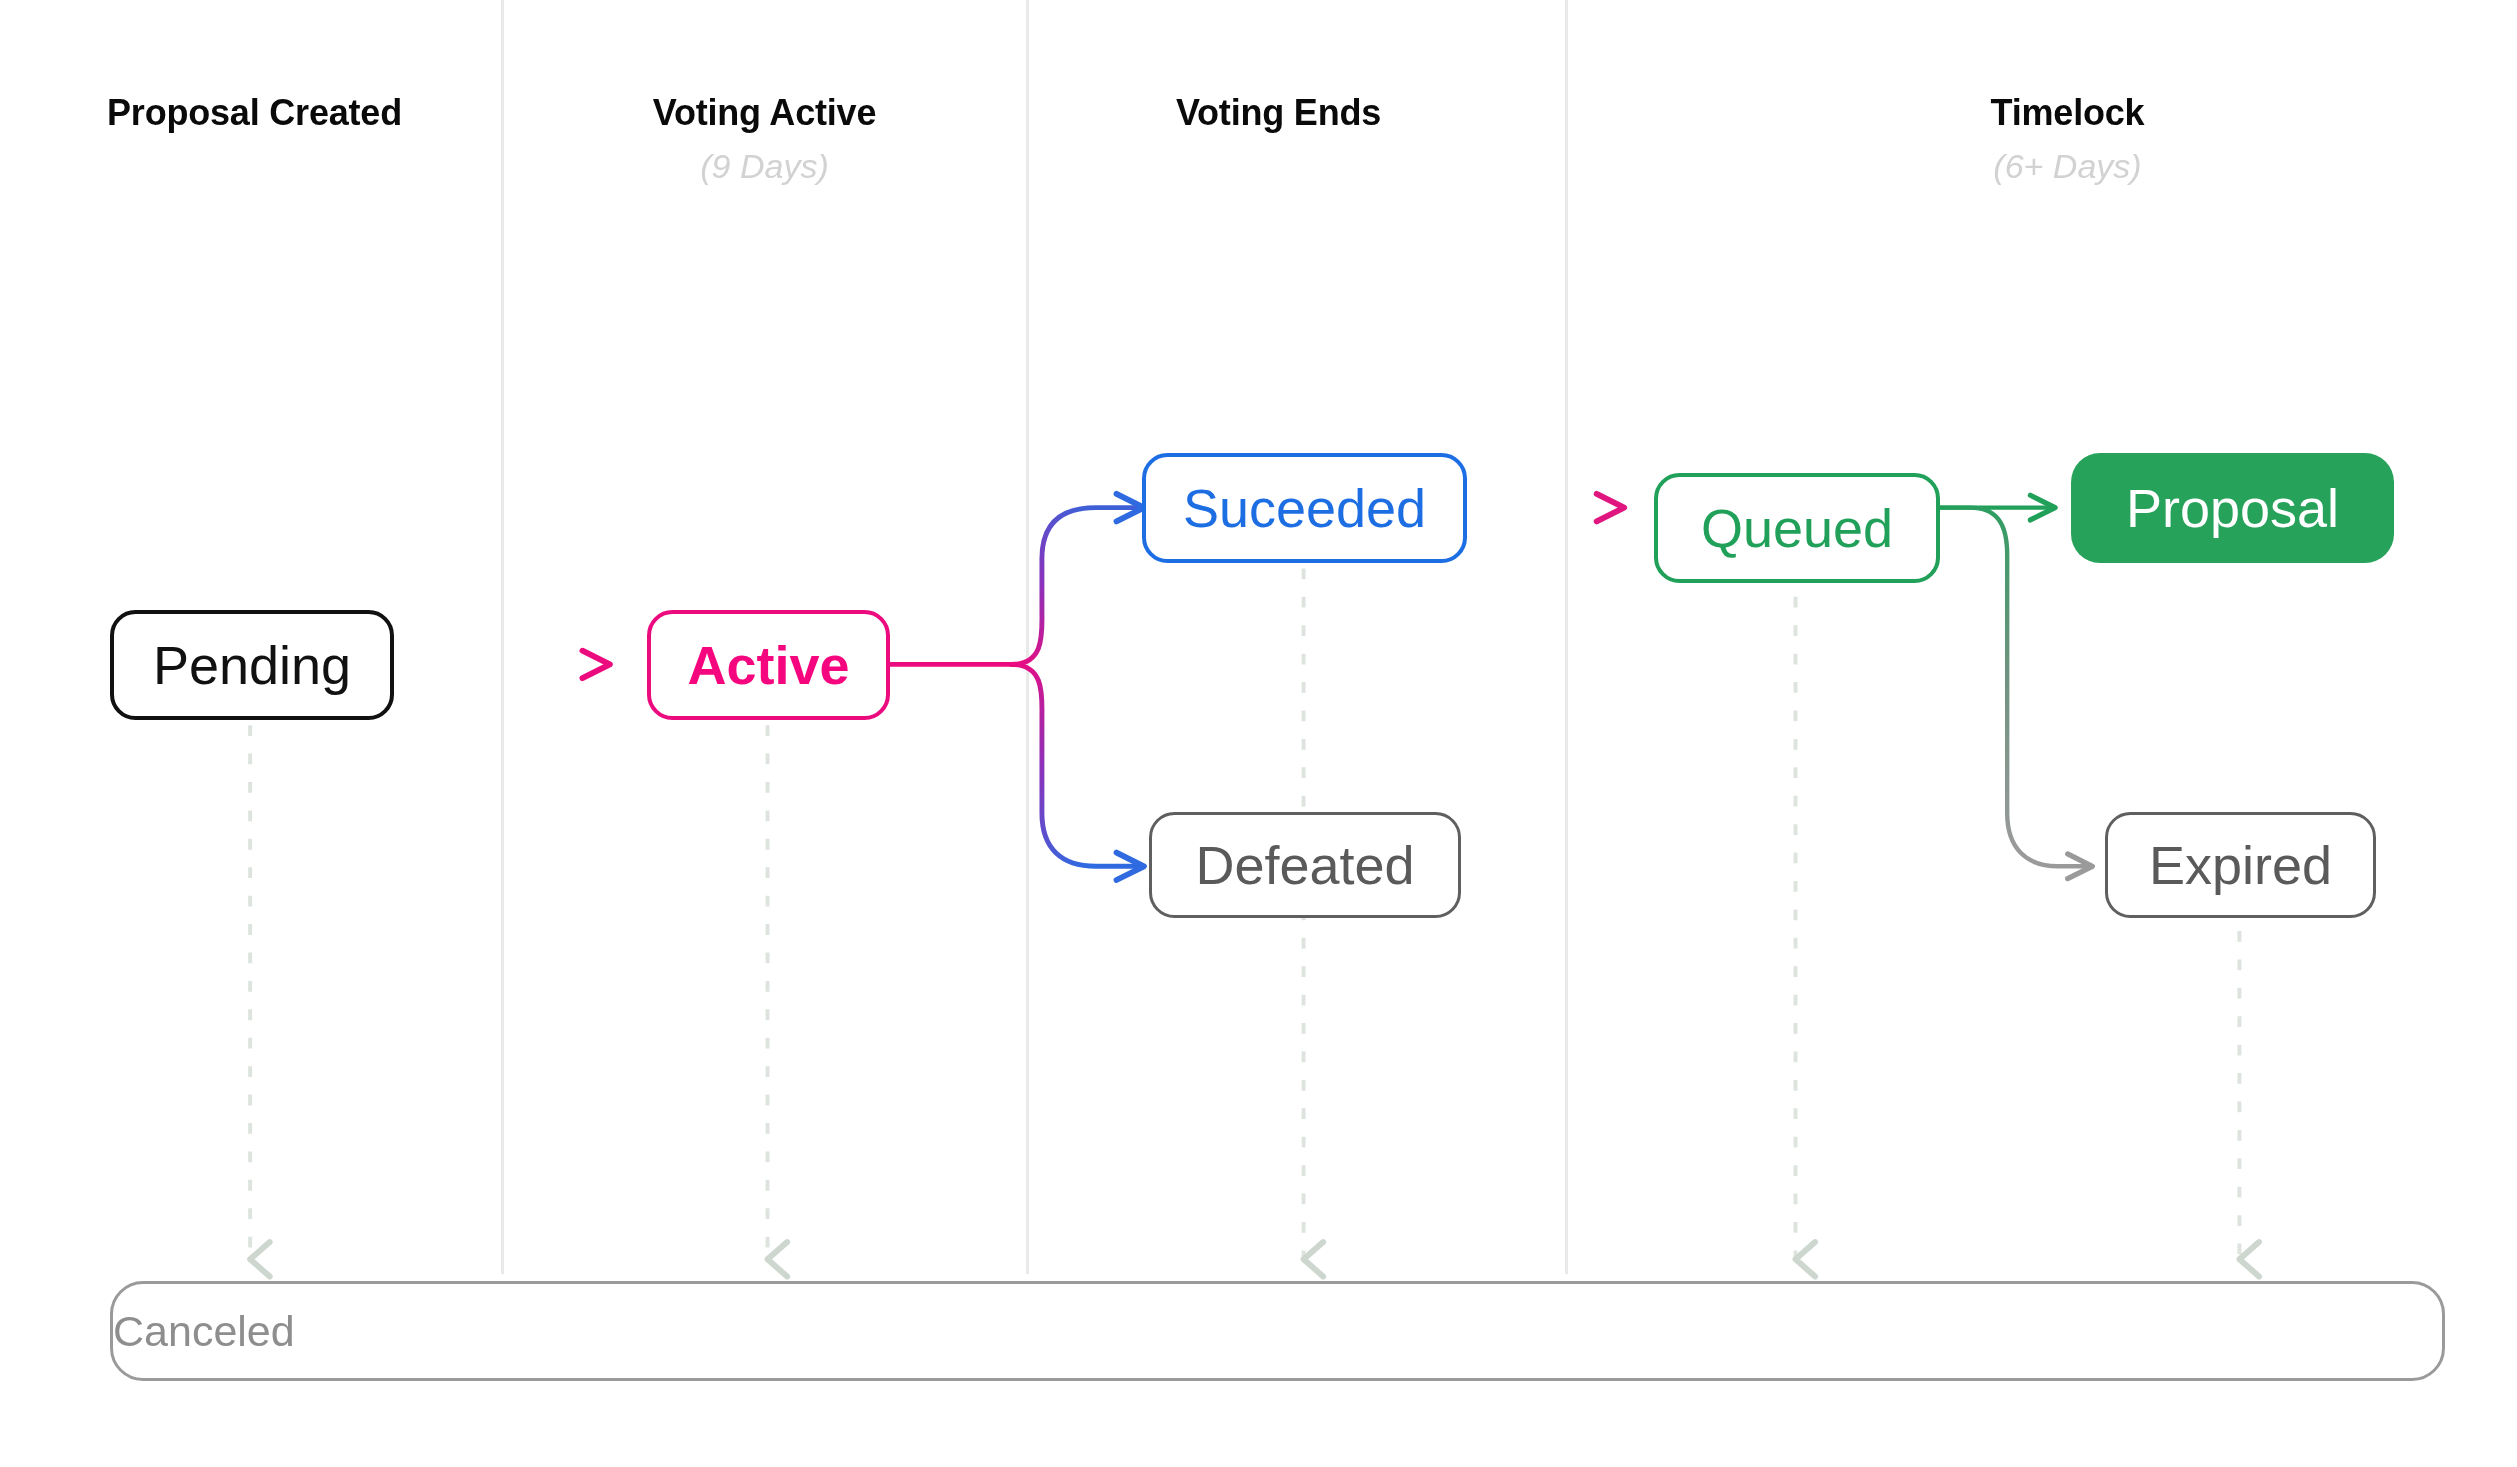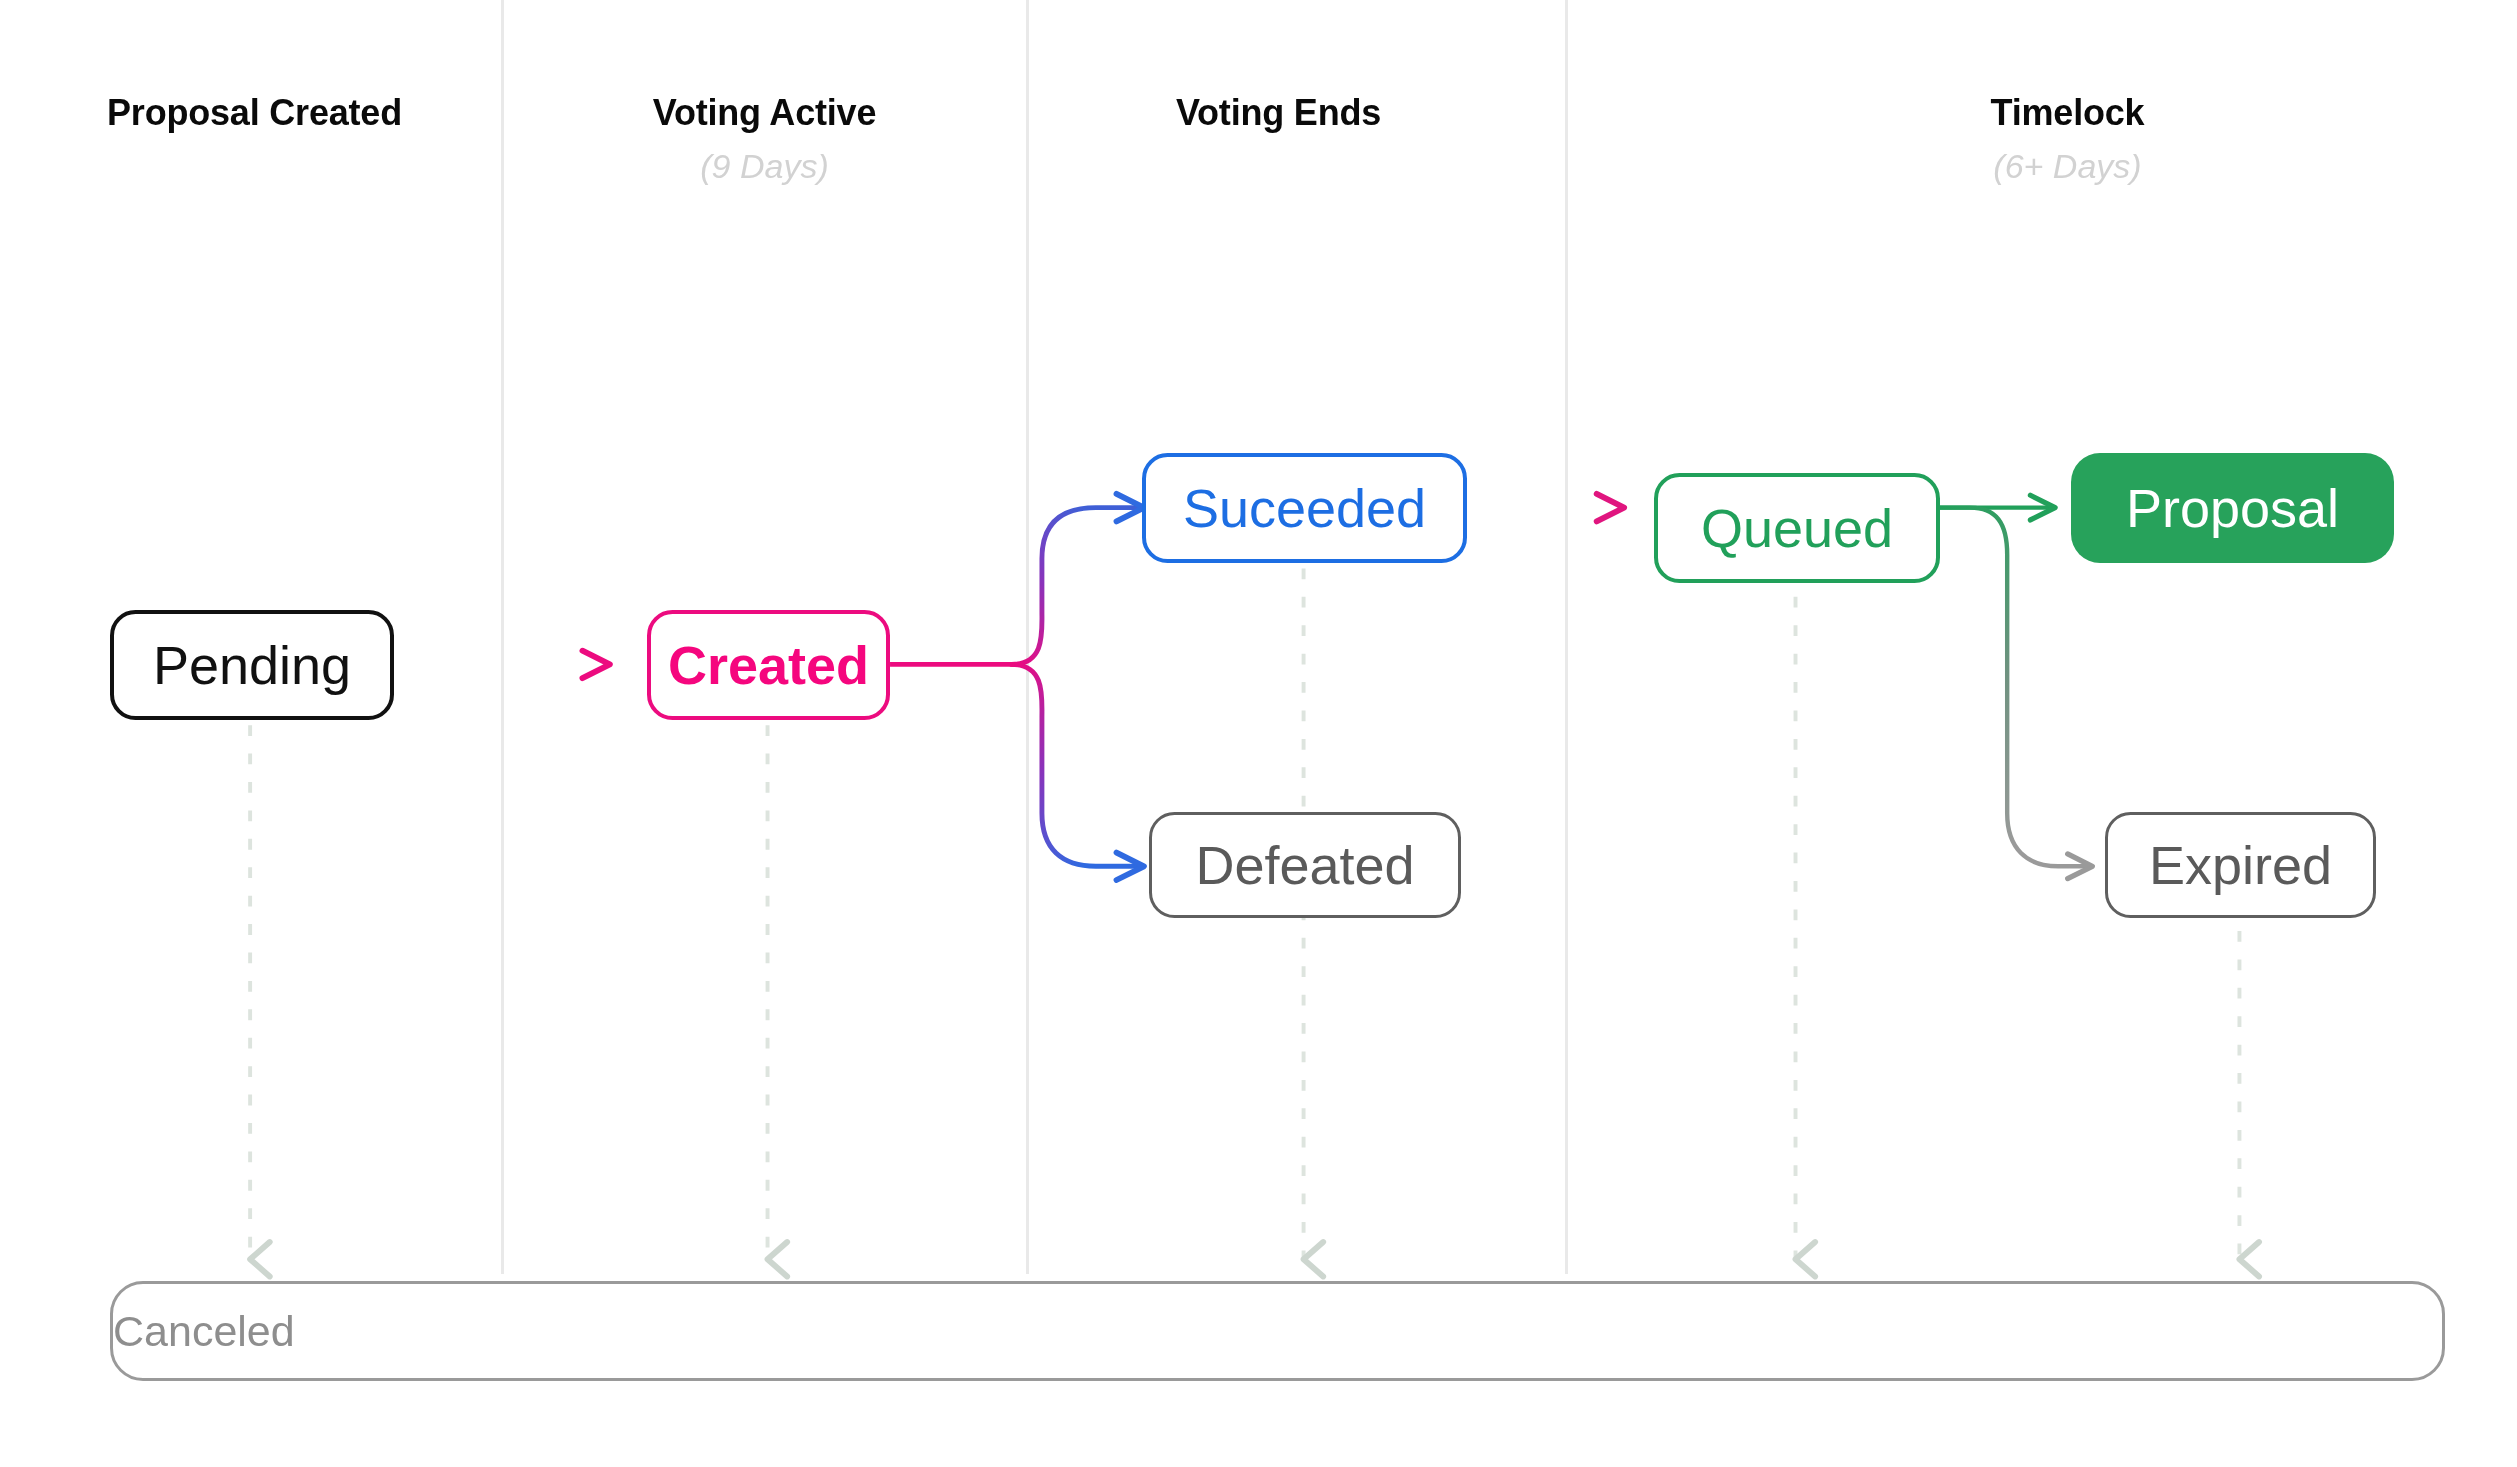--- a/index.html
+++ b/index.html
@@ -153,21 +153,21 @@
     <path d="M 1330,580 L 1330,1285" fill="none" stroke="#dde4de" stroke-width="4" stroke-dasharray="11 18" marker-end="url(#arrDash)"></path>
     <path d="M 1832,580 L 1832,1285" fill="none" stroke="#dde4de" stroke-width="4" stroke-dasharray="11 18" marker-end="url(#arrDash)"></path>
     <path d="M 2285,950 L 2285,1285" fill="none" stroke="#dde4de" stroke-width="4" stroke-dasharray="11 18" marker-end="url(#arrDash)"></path>
   </svg>
 
   <div class="node pending" style="left:110px;top:610px;width:284px;height:110px;">
     <span>Pending</span>
   </div>
 
   <div class="node active" style="left:647px;top:610px;width:243px;height:110px;">
-    <span>Created</span>
+    <span>Active</span>
   </div>
 
   <div class="node suceeded" style="left:1142px;top:453px;width:325px;height:110px;">
     <span>Suceeded</span>
   </div>
 
   <div class="node defeated" style="left:1149px;top:812px;width:312px;height:106px;">
     <span>Defeated</span>
   </div>
 

